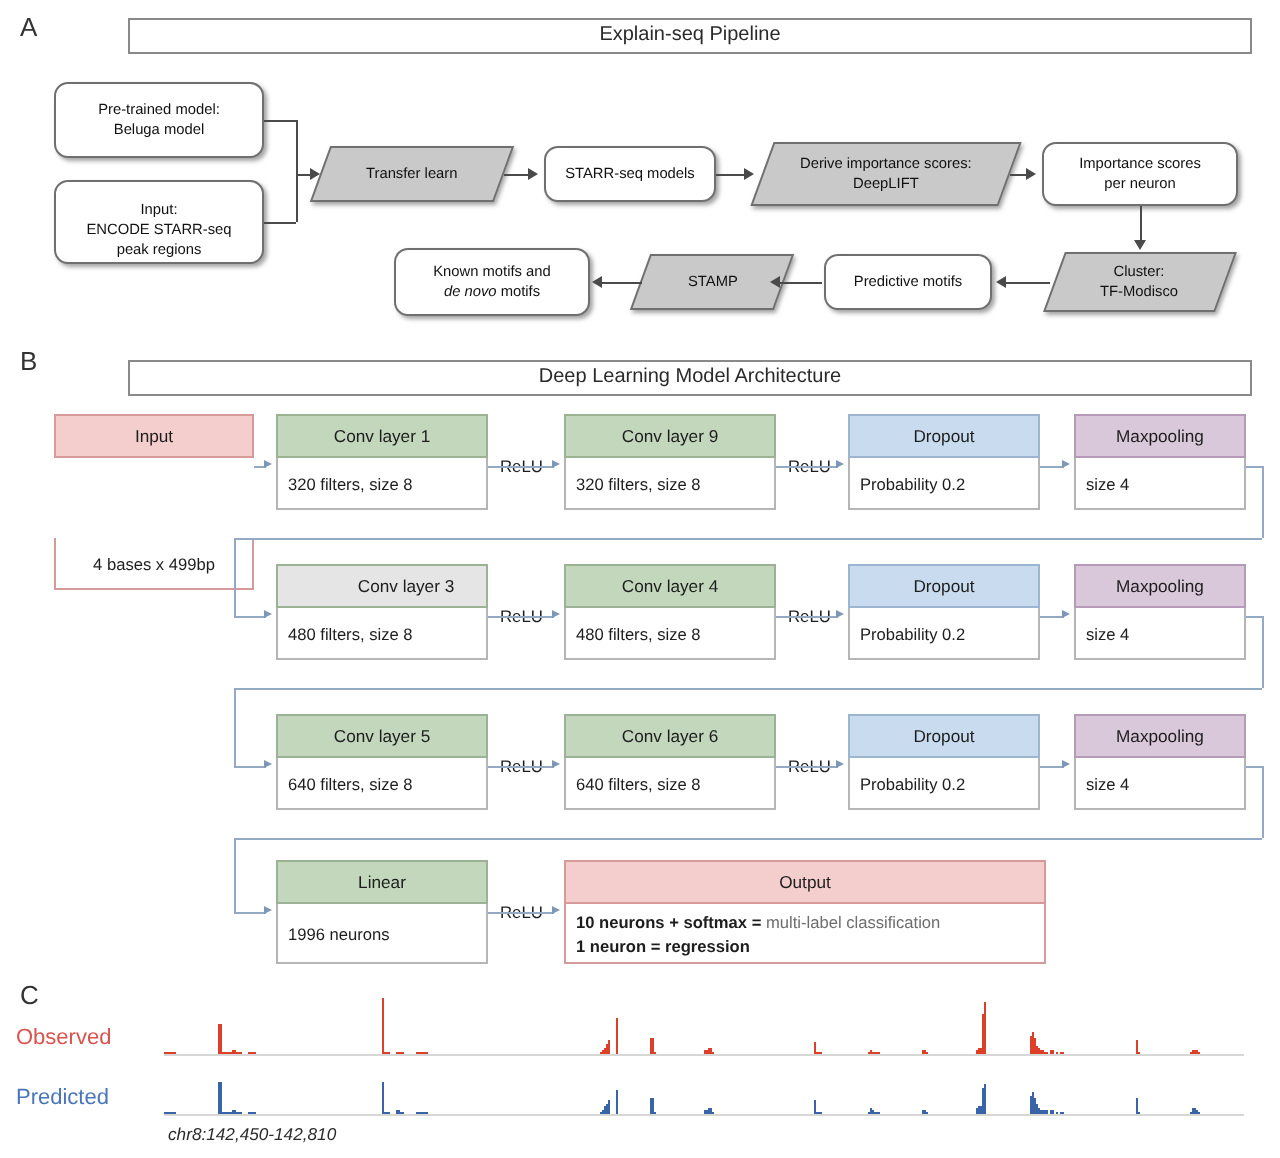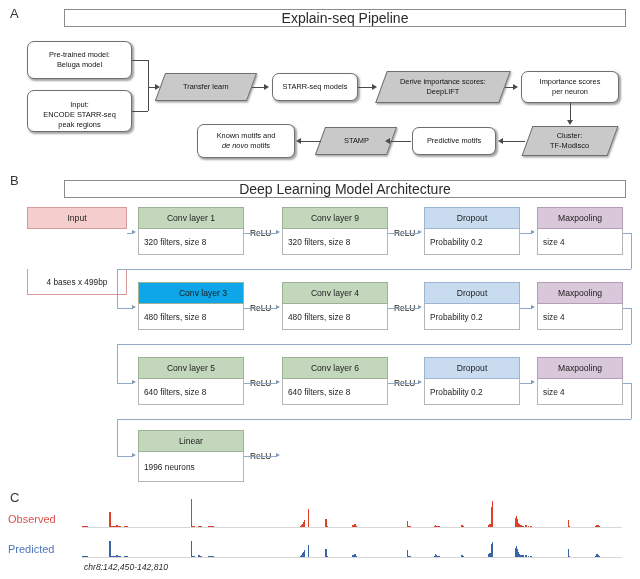--- a/index.html
+++ b/index.html
@@ -19,21 +19,21 @@
     color: #333;
     font-family: "Liberation Sans", sans-serif;
   }
 
   
   .title-bar {
     position: absolute;
     border: 1px solid #8a8a8a;
     background: #ffffff;
     text-align: center;
-    font-size: 14px;
+    font-size: 10px;
     color: #2a2a2a;
     line-height: 1;
     display: flex;
     align-items: center;
     justify-content: center;
   }
 
   
   .fc { position: absolute; }
   .fc-box {
@@ -272,21 +272,21 @@
     <div class="nn-head" style="background:#c9dcef; border-color:#9cb6d1;">Dropout</div>
     <div class="nn-body" style="border-color:#b5b5b5;">Probability 0.2</div>
   </div>
 
   <div class="nn-block" style="left:537px; top:207px; width:86px;">
     <div class="nn-head" style="background:#d9c7da; border-color:#b59bb7;">Maxpooling</div>
     <div class="nn-body" style="border-color:#b5b5b5;">size 4</div>
   </div>
 
   <div class="nn-block" style="left:138px; top:282px; width:106px;">
-    <div class="nn-head" style="background:#0ea5e9; border-color:#9bb394;padding-left:24px;">Conv layer 3</div>
+    <div class="nn-head" style="background:#e5e5e5; border-color:#9bb394;padding-left:24px;">Conv layer 3</div>
     <div class="nn-body" style="border-color:#b5b5b5;">480 filters, size 8</div>
   </div>
 
   <div class="relu-lbl" style="left:250px; top:303px;">ReLU</div>
 
   <div class="nn-block" style="left:282px; top:282px; width:106px;">
     <div class="nn-head" style="background:#c3d7bd; border-color:#9bb394;">Conv layer 4</div>
     <div class="nn-body" style="border-color:#b5b5b5;">480 filters, size 8</div>
   </div>
 
@@ -326,20 +326,31 @@
     <div class="nn-body" style="border-color:#b5b5b5;">size 4</div>
   </div>
 
   <div class="nn-block" style="left:138px; top:430px; width:106px;">
     <div class="nn-head" style="background:#c3d7bd; border-color:#9bb394;">Linear</div>
     <div class="nn-body" style="border-color:#b5b5b5; height:30px;">1996 neurons</div>
   </div>
 
   <div class="relu-lbl" style="left:250px; top:451px;">ReLU</div>
 
+  <div class="nn-block" style="left:282px; top:430px; width:241px;">
+    <div class="nn-head" style="background:#f4cdcd; border-color:#d79a9a;">Output</div>
+    <div class="nn-body stack" style="border-color:#d79a9a; padding-left:5px;">
+      <div>
+        <b>10 neurons + softmax = </b><span class="sub">multi-label classification</span>
+      </div>
+      <div>
+        <b>1 neuron = regression</b>
+      </div>
+    </div>
+  </div>
 
   <div class="bln bln-h" style="left:127px; top:233px; width:6px;"></div>
   <div class="barrow-r" style="left:132px; top:230px;"></div>
 
   <div class="bln bln-h" style="left:244px; top:233px; width:33px;"></div>
   <div class="barrow-r" style="left:276px; top:230px;"></div>
 
   <div class="bln bln-h" style="left:388px; top:233px; width:31px;"></div>
   <div class="barrow-r" style="left:418px; top:230px;"></div>
 

